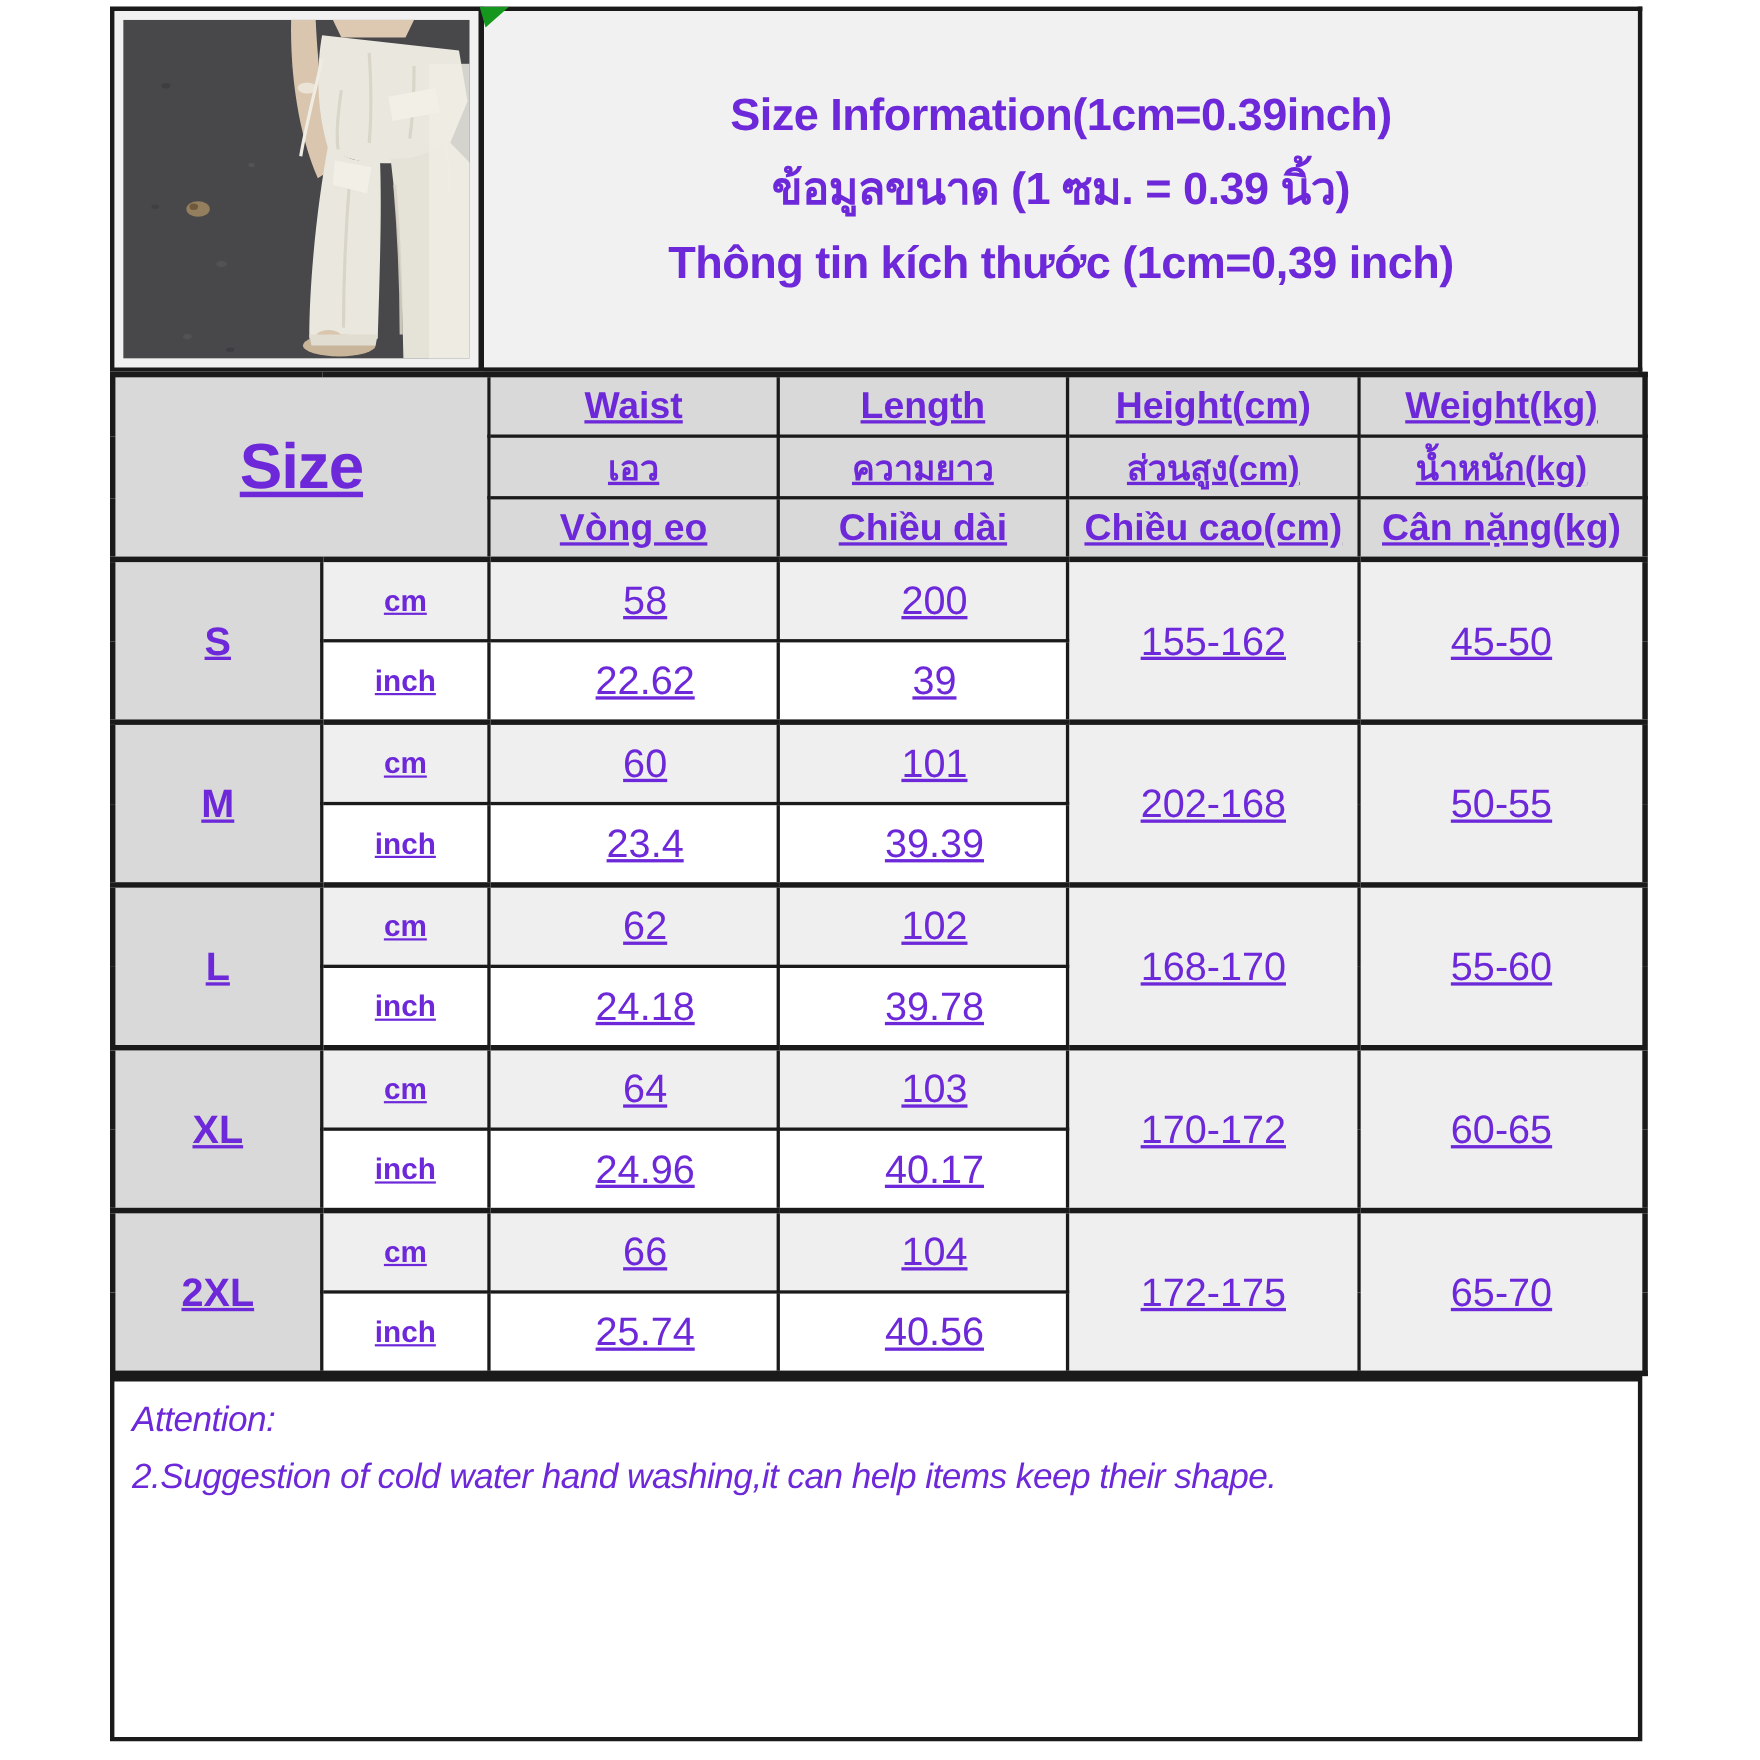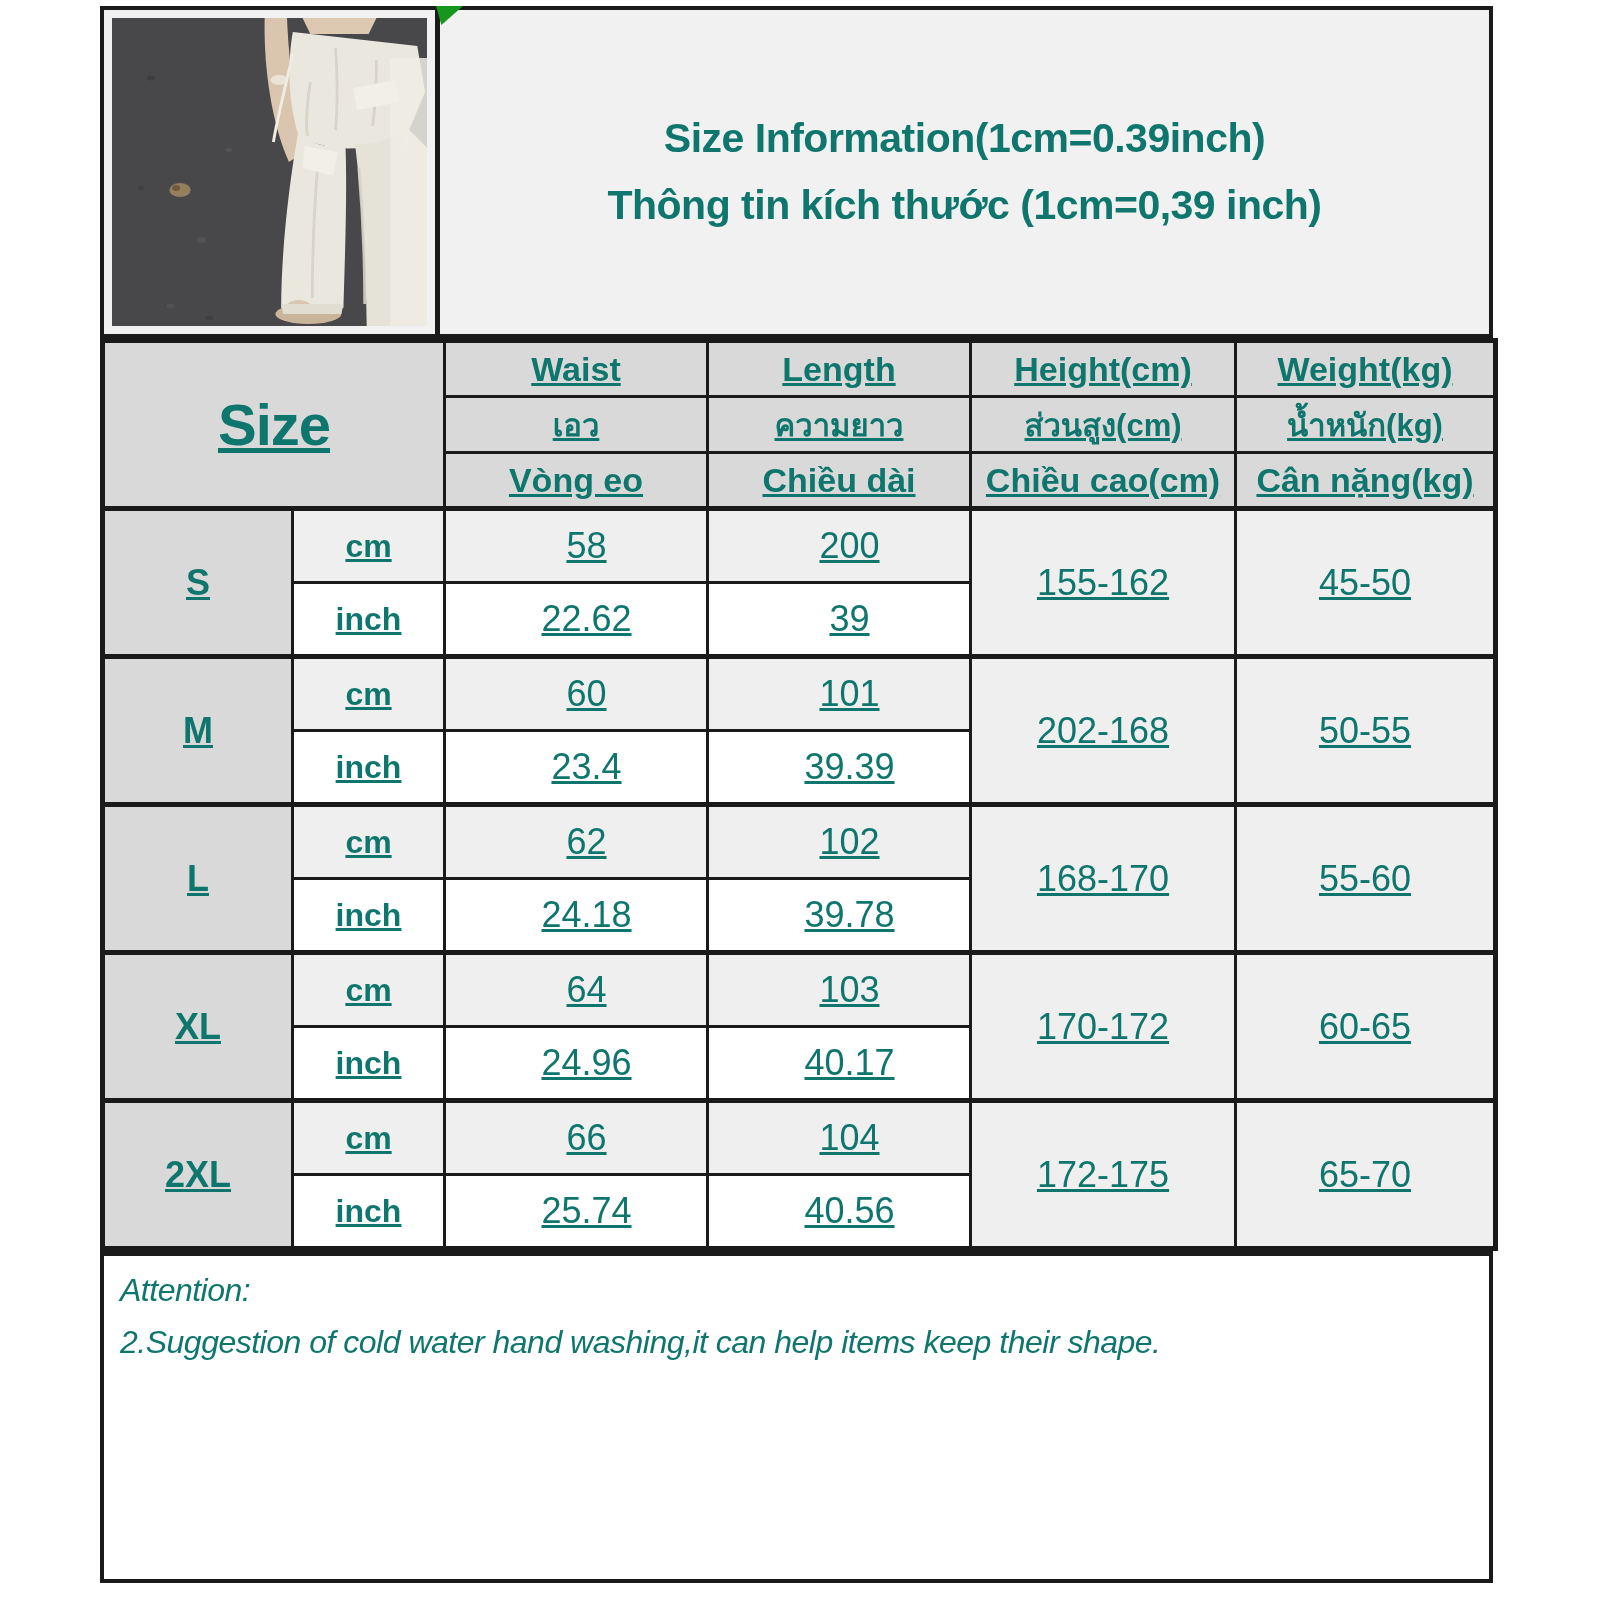--- a/index.html
+++ b/index.html
@@ -1,18 +1,18 @@
 <!DOCTYPE html>
 <html><head>
 <meta charset="utf-8">
 <style>
   html,body{margin:0;padding:0;background:#ffffff;}
   .sheet{
     position:relative;width:1600px;height:1600px;background:#ffffff;
-    font-family:"Liberation Sans","DejaVu Sans",sans-serif;color:#0f766e;overflow:hidden;
+    font-family:"Liberation Sans","DejaVu Sans",sans-serif;color:#6d28d9;overflow:hidden;
   }
   .content-col{position:absolute;left:100px;top:6px;width:1393px;}
   
   .top-row{position:relative;display:flex;width:1393px;height:332px;}
   .photo-box{
     box-sizing:border-box;width:340px;height:332px;background:#f1f1f1;
     border:4px solid #1a1a1a;border-right:5px solid #1a1a1a;padding:8px;flex:none;
   }
   .photo-box svg{display:block;width:100%;height:100%;}
   .title-box{
@@ -34,21 +34,21 @@
     border:3px solid #1a1a1a;text-align:center;vertical-align:middle;
     padding:0;overflow:hidden;text-decoration:underline;
   }
   .size-table thead tr{height:56px;}
   .size-table tbody tr{height:74px;}
   .size-table tbody tr.block-start td{border-top:5px solid #1a1a1a;}
   th.size-head{background:#d9d9d9;font-size:58px;font-weight:bold;letter-spacing:-1px;}
   th.col-head{background:#d9d9d9;font-weight:bold;font-size:34px;}
   th.col-head.thai{font-size:31px;}
   td.letter{background:#d9d9d9;font-weight:bold;font-size:36px;}
-  td.unit{font-weight:bold;font-size:32px;}
+  td.unit{font-weight:bold;font-size:27px;}
   td.val{font-size:36px;font-weight:400;padding-left:21px;}
   td.merge{background:#efefef;font-size:36px;font-weight:400;}
   .bg-cm{background:#efefef;}
   .bg-inch{background:#ffffff;margin-left:24px;}
   
   .attention-box{
     box-sizing:border-box;width:1393px;height:332px;background:#ffffff;
     border:4px solid #1a1a1a;border-top:5px solid #1a1a1a;
     padding:10px 16px;font-size:32px;line-height:1.55;letter-spacing:-0.5px;font-style:italic;
   }
@@ -107,20 +107,21 @@
 
           <ellipse cx="202" cy="296" rx="34" ry="10" fill="#c7b295"></ellipse>
           <ellipse cx="192" cy="288" rx="12" ry="6" fill="#d9c3ab"></ellipse>
           <path d="M174,286 L238,286 L236,296 L176,296 Z" fill="#e0dccf"></path>
           <rect x="0" y="0" width="324" height="308" fill="#ffffff" opacity="0.04"></rect>
         </svg>
       </div>
       <div class="green-marker"></div>
       <div class="title-box">
         <div class="title-line">Size Information(1cm=0.39inch)</div>
+        <div class="title-line">ข้อมูลขนาด (1 ซม. = 0.39 นิ้ว)</div>
         <div class="title-line">Thông tin kích thước (1cm=0,39 inch)</div>
       </div>
     </div>
 
     <table class="size-table">
       <colgroup>
         <col style="width:190px">
           <col style="width:152px">
           <col style="width:263px">
         <col style="width:263px">

